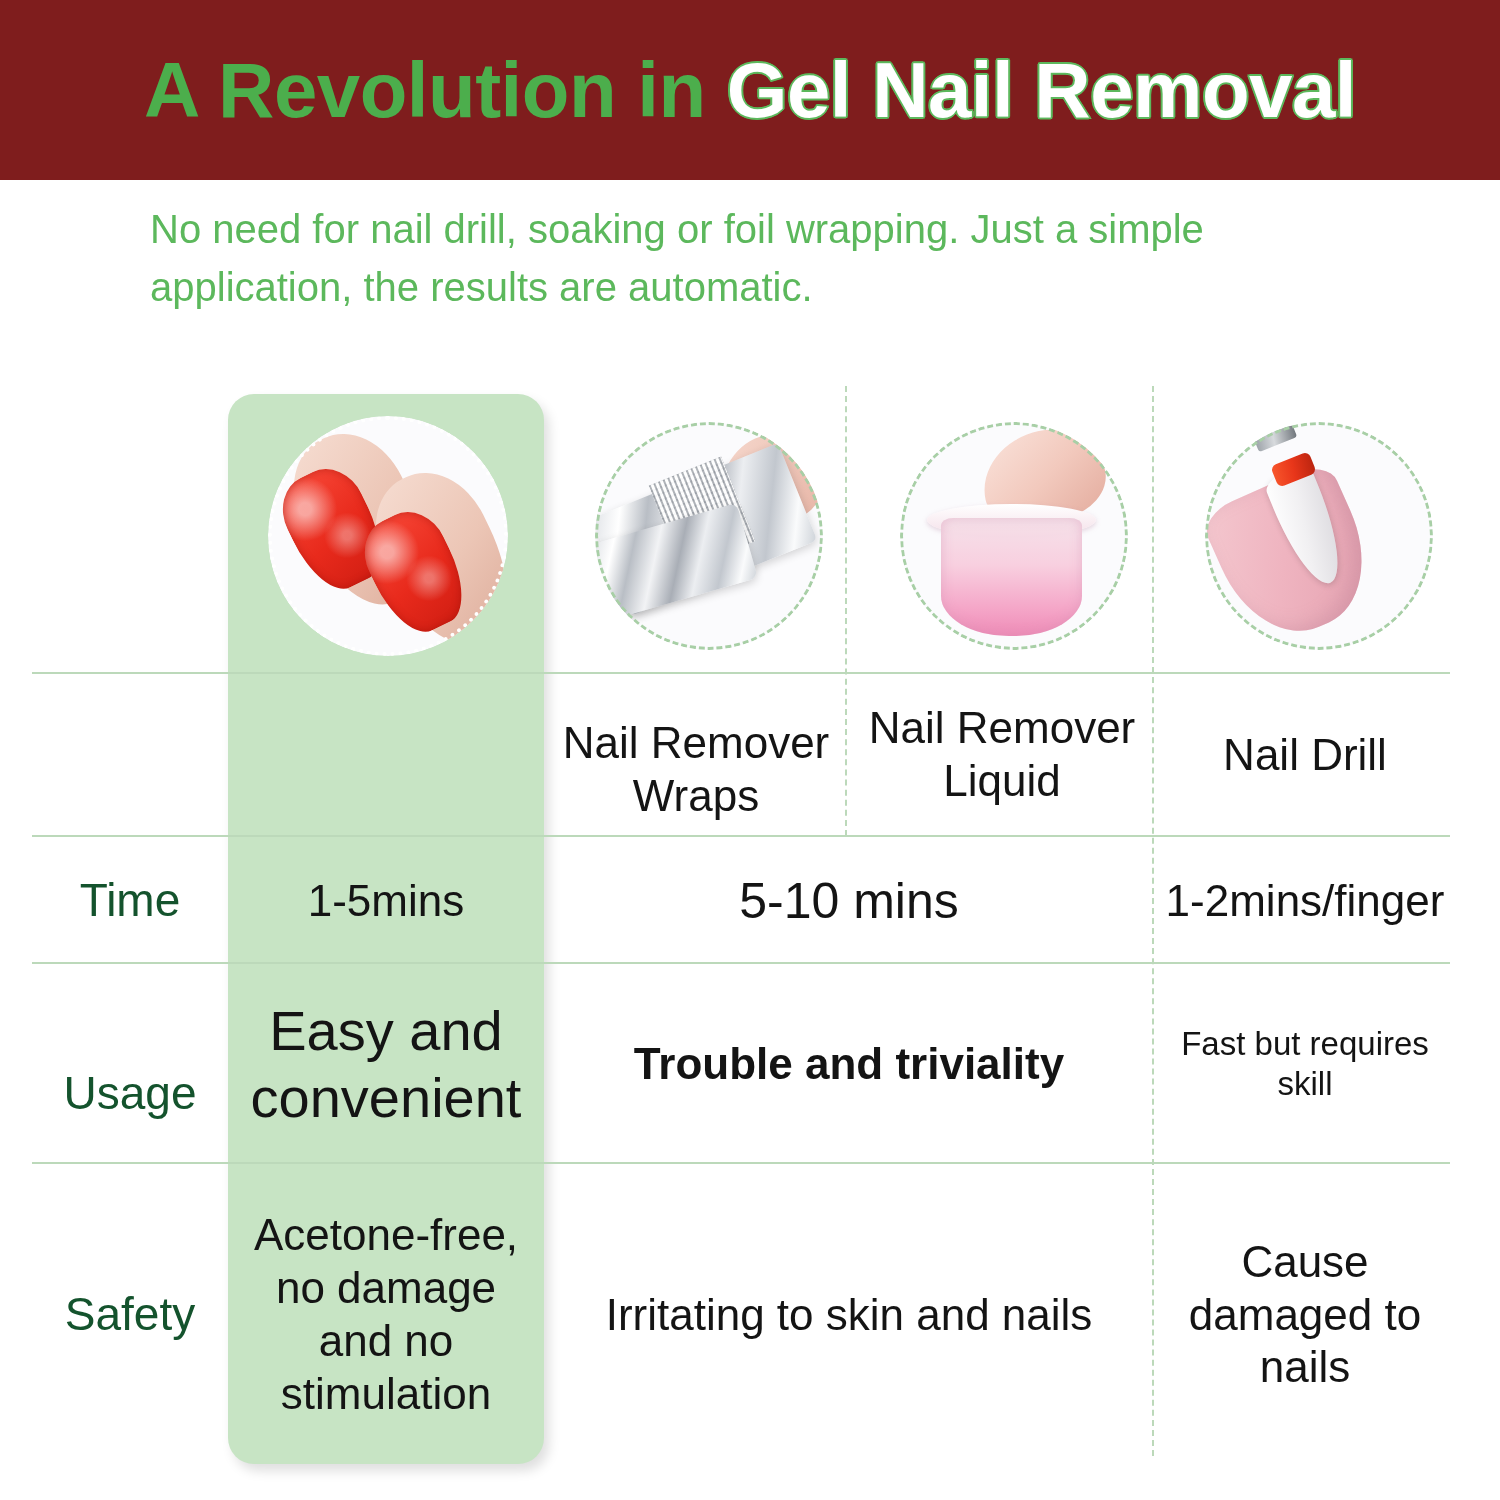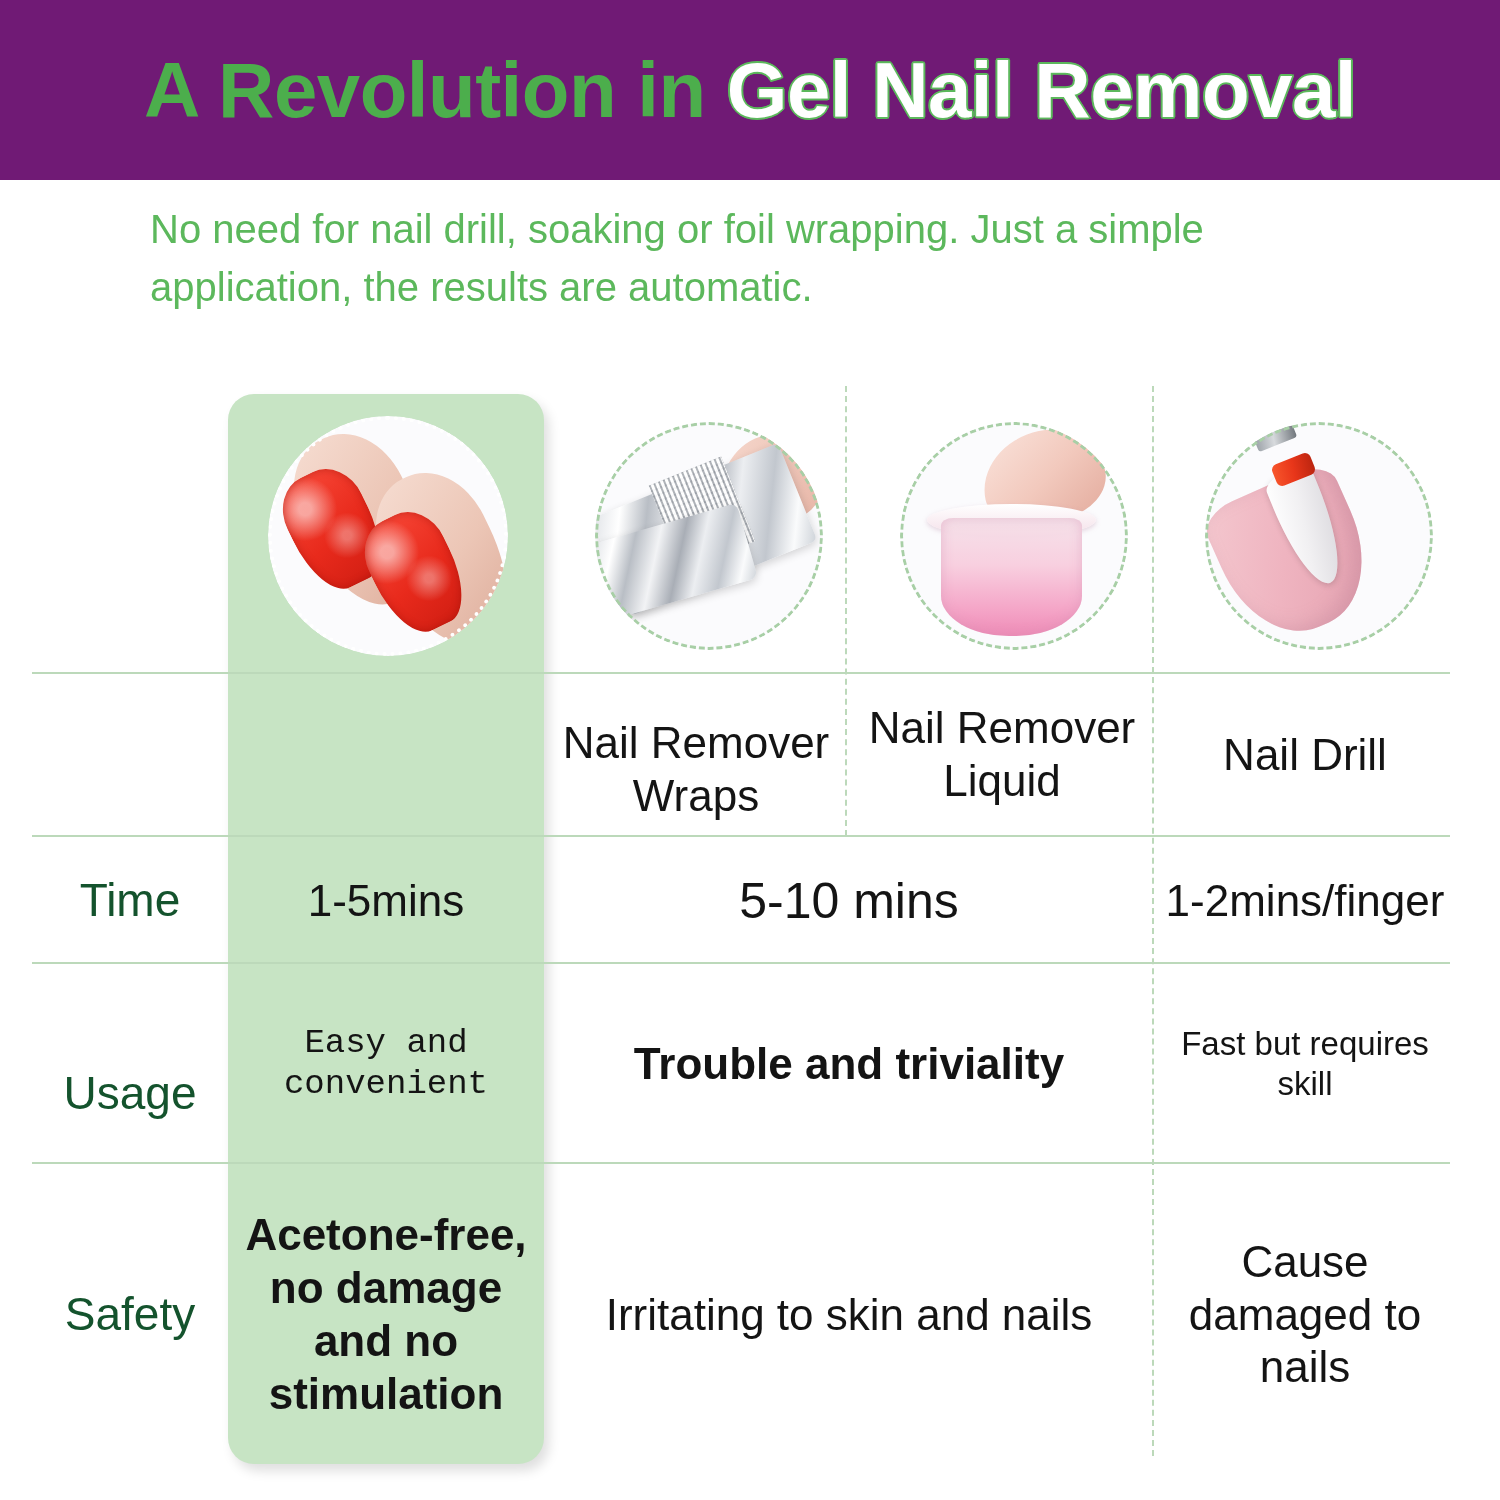--- a/index.html
+++ b/index.html
@@ -15,21 +15,21 @@
     position: relative;
   }
 
   
   #header-band {
     position: absolute;
     left: 0;
     top: 0;
     width: 1500px;
     height: 180px;
-    background: #701a75;
+    background: #7f1d1d;
     display: flex;
     align-items: center;
     justify-content: center;
   }
   #header-title {
     font-size: 78px;
     font-weight: 700;
     letter-spacing: -0.5px;
     white-space: nowrap;
     line-height: 1;
@@ -288,23 +288,23 @@
     <div class="cell" style="left:552px; top:315px; width:288px; height:150px; font-size:44px;">Nail Remover Wraps</div>
     <div class="cell" style="left:858px; top:300px; width:288px; height:150px; font-size:44px;">Nail Remover Liquid</div>
     <div class="cell" style="left:1160px; top:300px; width:290px; height:150px; font-size:44px;">Nail Drill</div>
 
     <div class="cell rowlabel" style="left:32px; top:462px; width:196px; height:118px;">Time</div>
     <div class="cell" style="left:232px; top:462px; width:308px; height:118px; font-size:44px;">1-5mins</div>
     <div class="cell" style="left:552px; top:462px; width:594px; height:118px; font-size:50px;">5-10 mins</div>
     <div class="cell" style="left:1160px; top:462px; width:290px; height:118px; font-size:44px;">1-2mins/finger</div>
 
     <div class="cell rowlabel" style="left:32px; top:620px; width:196px; height:188px;">Usage</div>
-    <div class="cell" style="left:240px; top:590px; width:292px; height:188px; font-size:34px;font-family:Liberation Mono, monospace;">Easy and convenient</div>
+    <div class="cell" style="left:240px; top:590px; width:292px; height:188px; font-size:56px;">Easy and convenient</div>
     <div class="cell" style="left:552px; top:590px; width:594px; height:188px; font-size:44px;font-weight:bold;">Trouble and triviality</div>
     <div class="cell" style="left:1166px; top:590px; width:278px; height:188px; font-size:33px;">Fast but requires skill</div>
 
     <div class="cell rowlabel" style="left:32px; top:790px; width:196px; height:290px;">Safety</div>
-    <div class="cell" style="left:244px; top:790px; width:284px; height:290px; font-size:44px;font-weight:bold;">Acetone-free, no damage and no stimulation</div>
+    <div class="cell" style="left:244px; top:790px; width:284px; height:290px; font-size:44px;">Acetone-free, no damage and no stimulation</div>
     <div class="cell" style="left:552px; top:790px; width:594px; height:290px; font-size:44px;">Irritating to skin and nails</div>
     <div class="cell" style="left:1166px; top:790px; width:278px; height:290px; font-size:44px;">Cause damaged to nails</div>
 
   </div>
 </div>
 
 </body></html>

